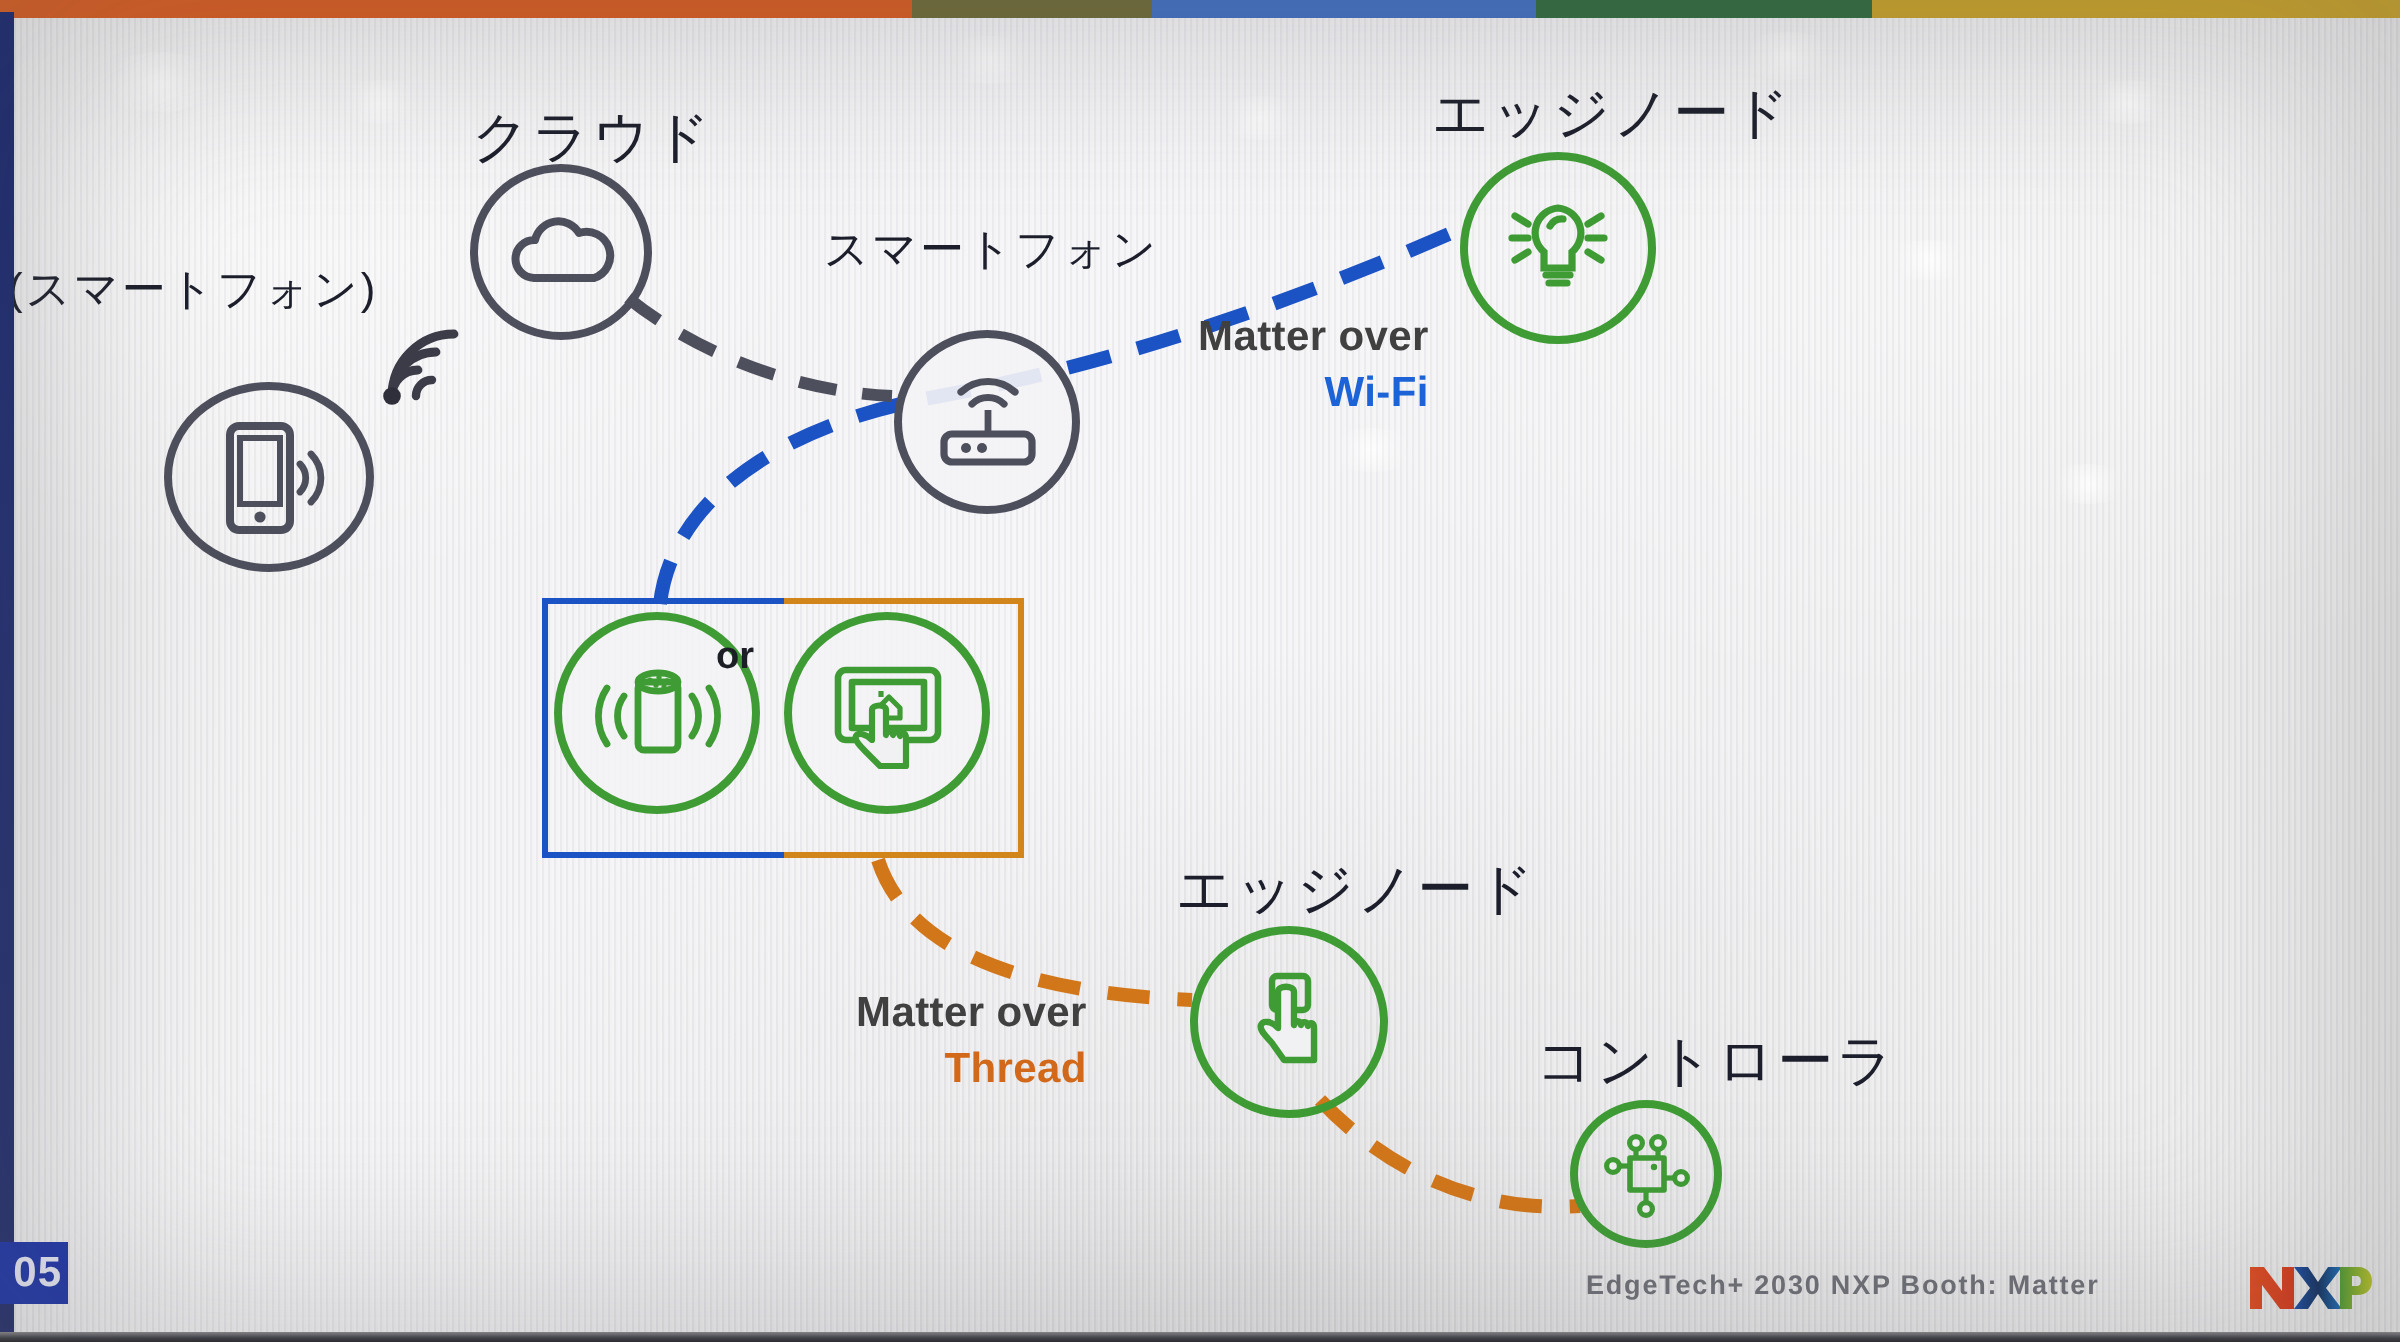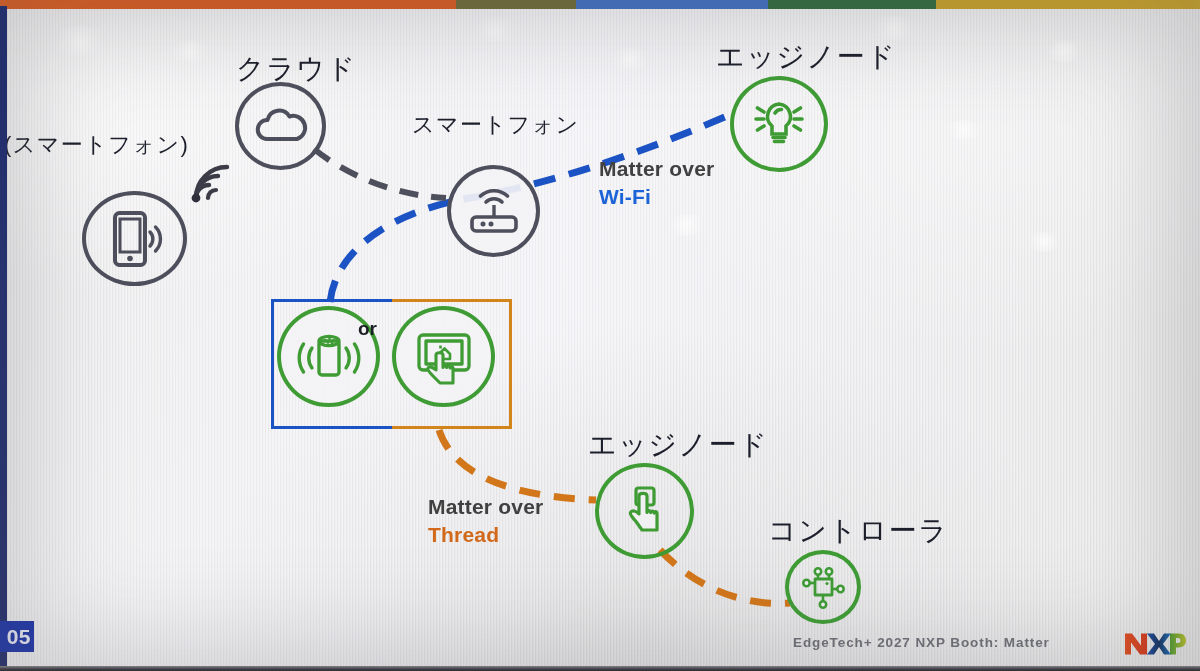--- a/index.html
+++ b/index.html
@@ -91,21 +91,21 @@
     left: 16px; top: 8px;
     font-size: 25px;
     color: #161a27;
     letter-spacing: 1.2px;
   }
   .jp { font-size: 28px; letter-spacing: 1.5px; }
   .jp2 { font-size: 22px; letter-spacing: 1.5px; line-height: 29px; }
 
   .mo-wrap { position: absolute; white-space: nowrap; }
   .mo-1 { font-size: 21px; font-weight: bold; color: #404040; letter-spacing: 0.2px; }
-  .mo-2 { font-size: 21px; font-weight: bold; letter-spacing: 0.2px; }
+  .mo-2 { font-size: 21px; font-weight: bold; letter-spacing: 0.2px; text-align: right; }
   .wifi-c { color: #1b63d6; }
   .thread-c { color: #d2691a; }
 
   #wan-lbl {
     left: 297px; top: 170px;
     font-size: 21px; font-weight: bold; color: #14161e;
     letter-spacing: 0.4px;
   }
   #or-lbl {
     position: absolute;
@@ -388,21 +388,21 @@
     <div style="flex:0 0 10%; background:#6e6a36;"></div>
     <div style="flex:0 0 16%; background:#3f6fc4;"></div>
     <div style="flex:0 0 14%; background:#2f6b3c;"></div>
     <div style="flex:1 1 auto; background:#c9a227;"></div>
   </div>
   <div id="leftstrip"></div>
 
   <div id="title">MATTERの想定ユースケース</div>
 
   <div id="pagebadge">05</div>
-  <div id="footnote">EdgeTech+ 2027  NXP Booth: Matter</div>
+  <div id="footnote">EdgeTech+ 2030  NXP Booth: Matter</div>
 
   <svg id="nxplogo" viewBox="0 0 124 50">
     <defs>
       <linearGradient id="gN" x1="0" y1="0" x2="1" y2="0">
         <stop offset="0" stop-color="#e04b1f"></stop>
           <stop offset="1" stop-color="#d4391a"></stop>
       </linearGradient>
       <linearGradient id="gX" x1="0" y1="0" x2="1" y2="0">
         <stop offset="0" stop-color="#1a4ea8"></stop>
           <stop offset="0.5" stop-color="#12305e"></stop>

